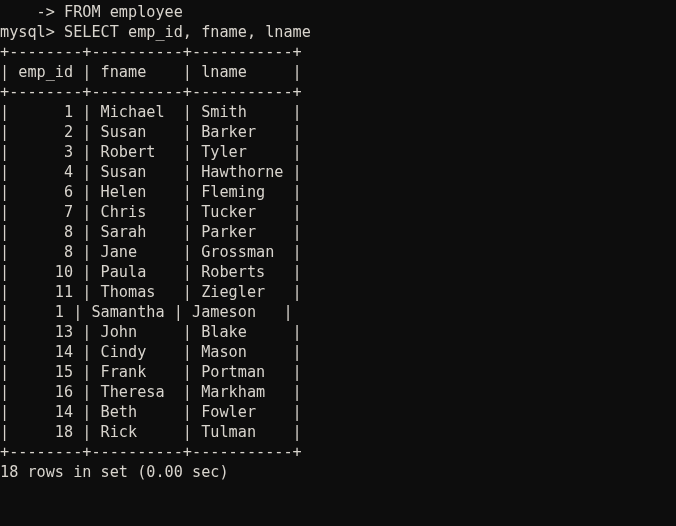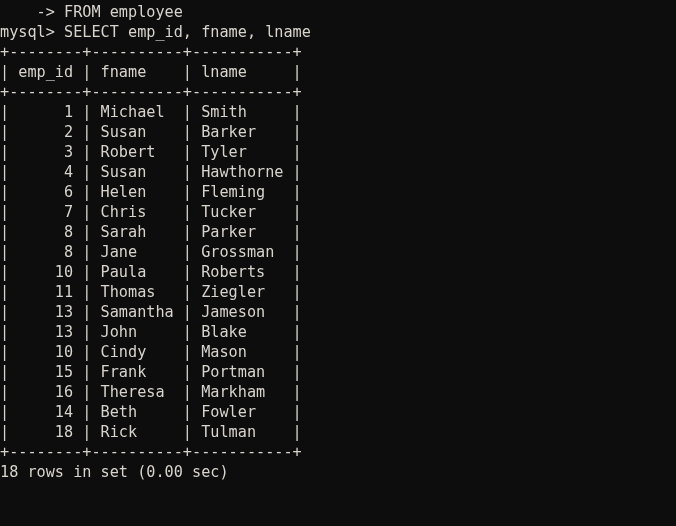--- a/index.html
+++ b/index.html
@@ -46,23 +46,23 @@
   <div class="line">|      1 | Michael  | Smith     |</div>
   <div class="line">|      2 | Susan    | Barker    |</div>
   <div class="line">|      3 | Robert   | Tyler     |</div>
   <div class="line">|      4 | Susan    | Hawthorne |</div>
   <div class="line">|      6 | Helen    | Fleming   |</div>
   <div class="line">|      7 | Chris    | Tucker    |</div>
   <div class="line">|      8 | Sarah    | Parker    |</div>
   <div class="line">|      8 | Jane     | Grossman  |</div>
   <div class="line">|     10 | Paula    | Roberts   |</div>
   <div class="line">|     11 | Thomas   | Ziegler   |</div>
-  <div class="line">|     13 | Samantha | Jameson   |</div>
+  <div class="line">|     1 | Samantha | Jameson   |</div>
   <div class="line">|     13 | John     | Blake     |</div>
-  <div class="line">|     10 | Cindy    | Mason     |</div>
+  <div class="line">|     14 | Cindy    | Mason     |</div>
   <div class="line">|     15 | Frank    | Portman   |</div>
   <div class="line">|     16 | Theresa  | Markham   |</div>
   <div class="line">|     14 | Beth     | Fowler    |</div>
   <div class="line">|     18 | Rick     | Tulman    |</div>
 
   <div class="line rule">+--------+----------+-----------+</div>
   <div class="line">18 rows in set (0.00 sec)</div>
 
 </div>
 

